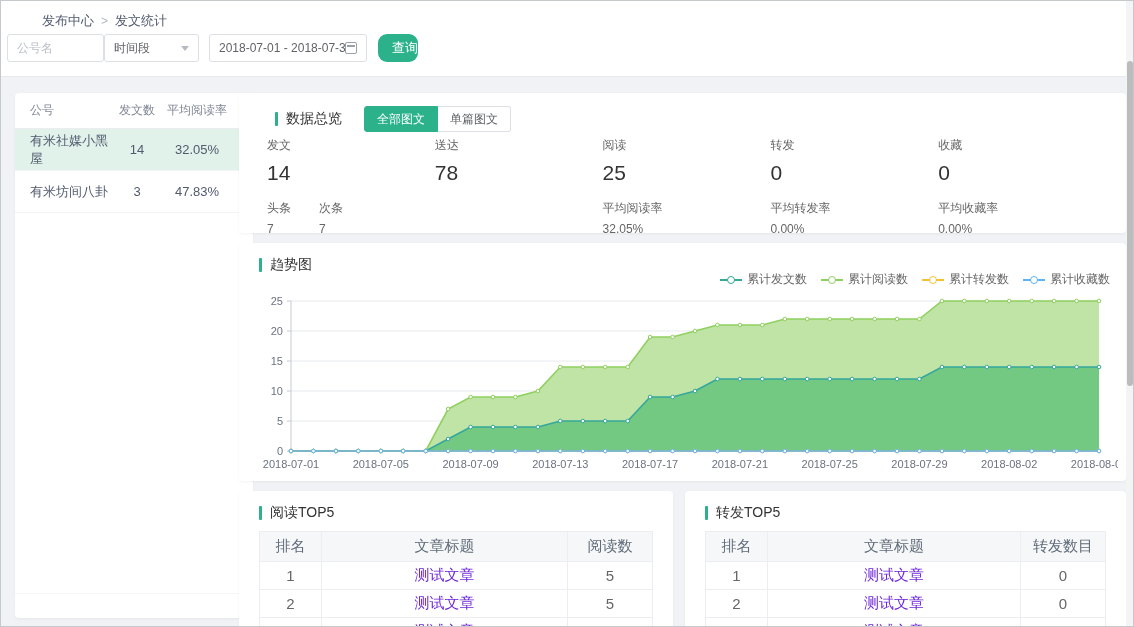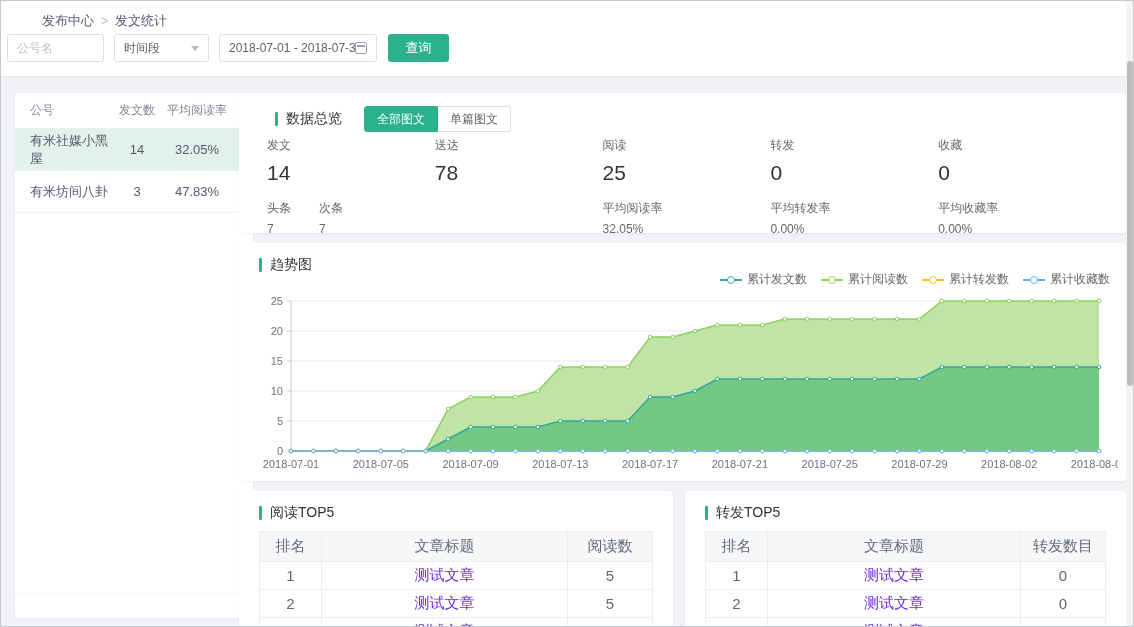--- a/index.html
+++ b/index.html
@@ -13,30 +13,30 @@
   .breadcrumb { position:absolute; top:11px; left:41px; font-size:13px; color:#515a6e; }
   .breadcrumb .sep { color:#b4b9c2; margin:0 7px; font-size:12px; }
   .breadcrumb .current { color:#515a6e; }
   .filters { position:absolute; top:33px; left:6px; height:28px; display:flex; align-items:center; }
   .tbox { height:28px; background:#fff; border:1px solid #dcdfe6; border-radius:3px;
           font-size:12px; color:#606266; display:flex; align-items:center; padding:0 9px; }
   .input-account { width:97px; }
   .input-account input { border:none; outline:none; width:100%; font-size:12px; color:#606266;
                          font-family:inherit; }
   .input-account input::placeholder { color:#b9bec7; }
-  .select-period { width:95px; margin-left:10px; justify-content:space-between; cursor:pointer; }
+  .select-period { width:95px; justify-content:space-between; cursor:pointer; }
   .caret-down { width:0; height:0; border-left:4px solid transparent; border-right:4px solid transparent;
                 border-top:5px solid #b6bac1; }
   .date-range { width:158px; margin-left:10px; justify-content:space-between; }
   .date-range input { border:none; outline:none; width:126px; font-size:12px; color:#606266;
                       font-family:inherit; background:transparent; }
   .cal-icon { width:12px; height:12px; border:1px solid #9aa0a8; border-radius:2px; position:relative; }
   .cal-icon::before { content:""; position:absolute; top:2px; left:1px; right:1px; height:2px; background:#9aa0a8; }
-  .btn-search { margin-left:11px; height:28px; width:61px; background:#2bb28b; color:#fff;
-                border:none; border-radius:3px; font-size:13px; cursor:pointer; font-family:inherit; }
+  .btn-search { margin-left:11px; height:28px; width:40px; background:#2bb28b; color:#fff;
+                border:none; border-radius:9px; font-size:13px; cursor:pointer; font-family:inherit;text-align:right; }
 
   
   .card { position:absolute; background:#fff; border-radius:4px; box-shadow:0 1px 3px rgba(0,0,0,0.05); }
   .sec-title { display:flex; align-items:center; font-size:14px; color:#333; }
   .sec-bar { width:3px; height:14px; background:#2bb28b; margin-right:8px; border-radius:1px; }
 
   
   .card-accounts { left:8px; top:92px; width:238px; height:525px;margin-left:6px; }
   .acc-row { display:flex; align-items:center; height:42px; border-bottom:1px solid #f2f3f5;
              font-size:13px; color:#515a6e; cursor:pointer; }

